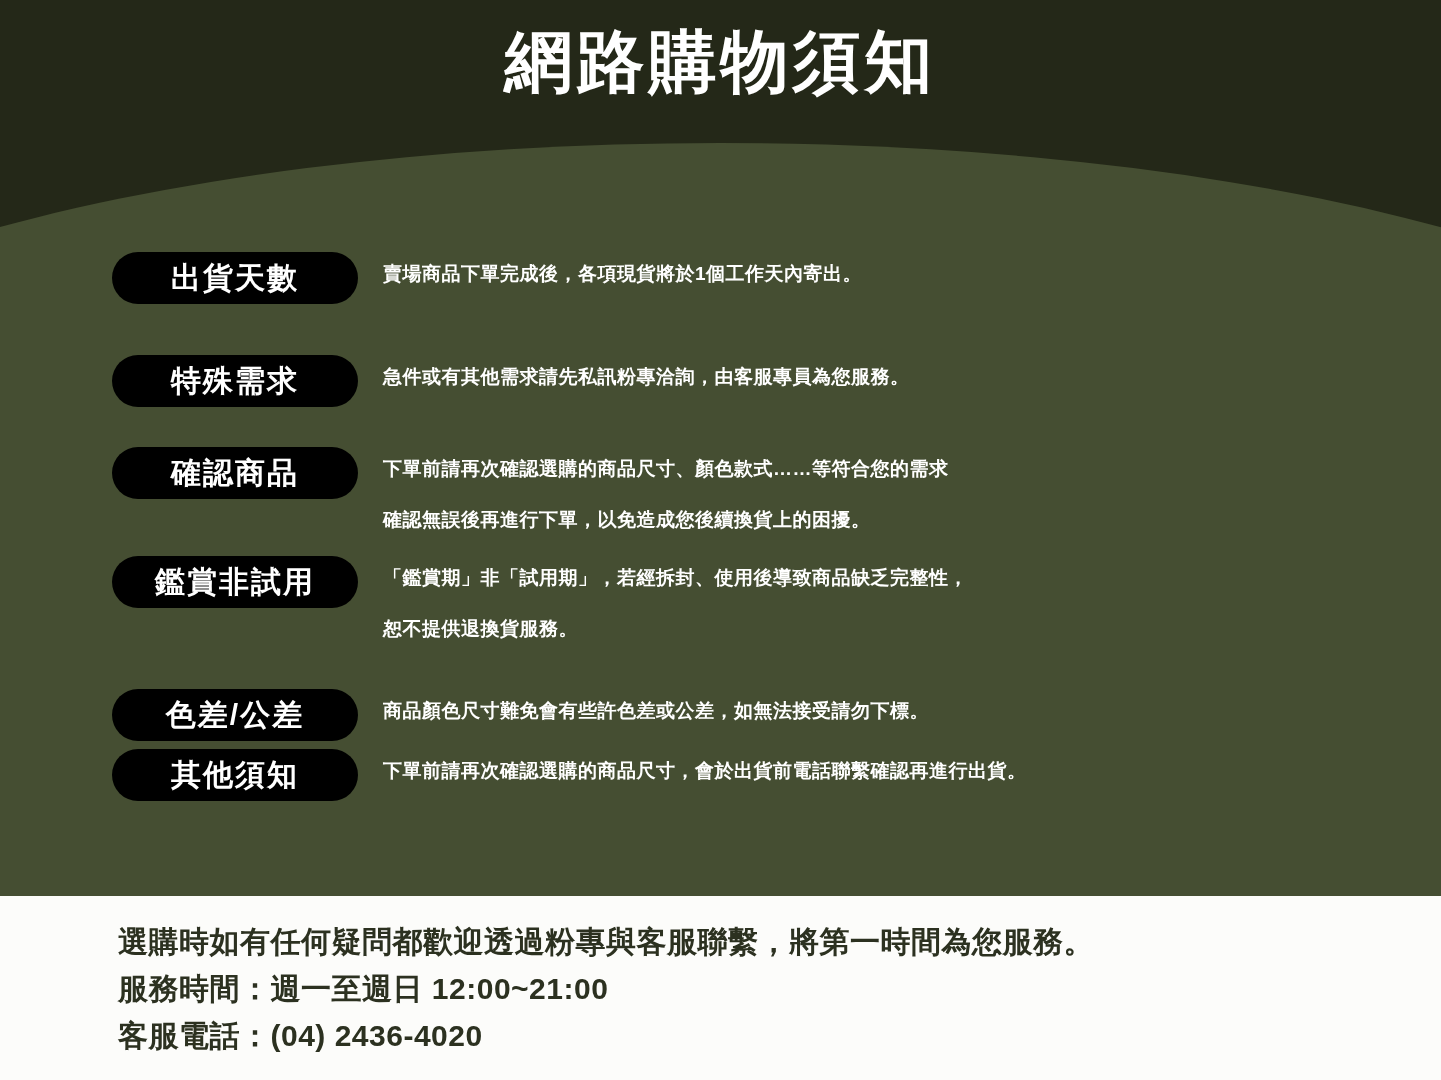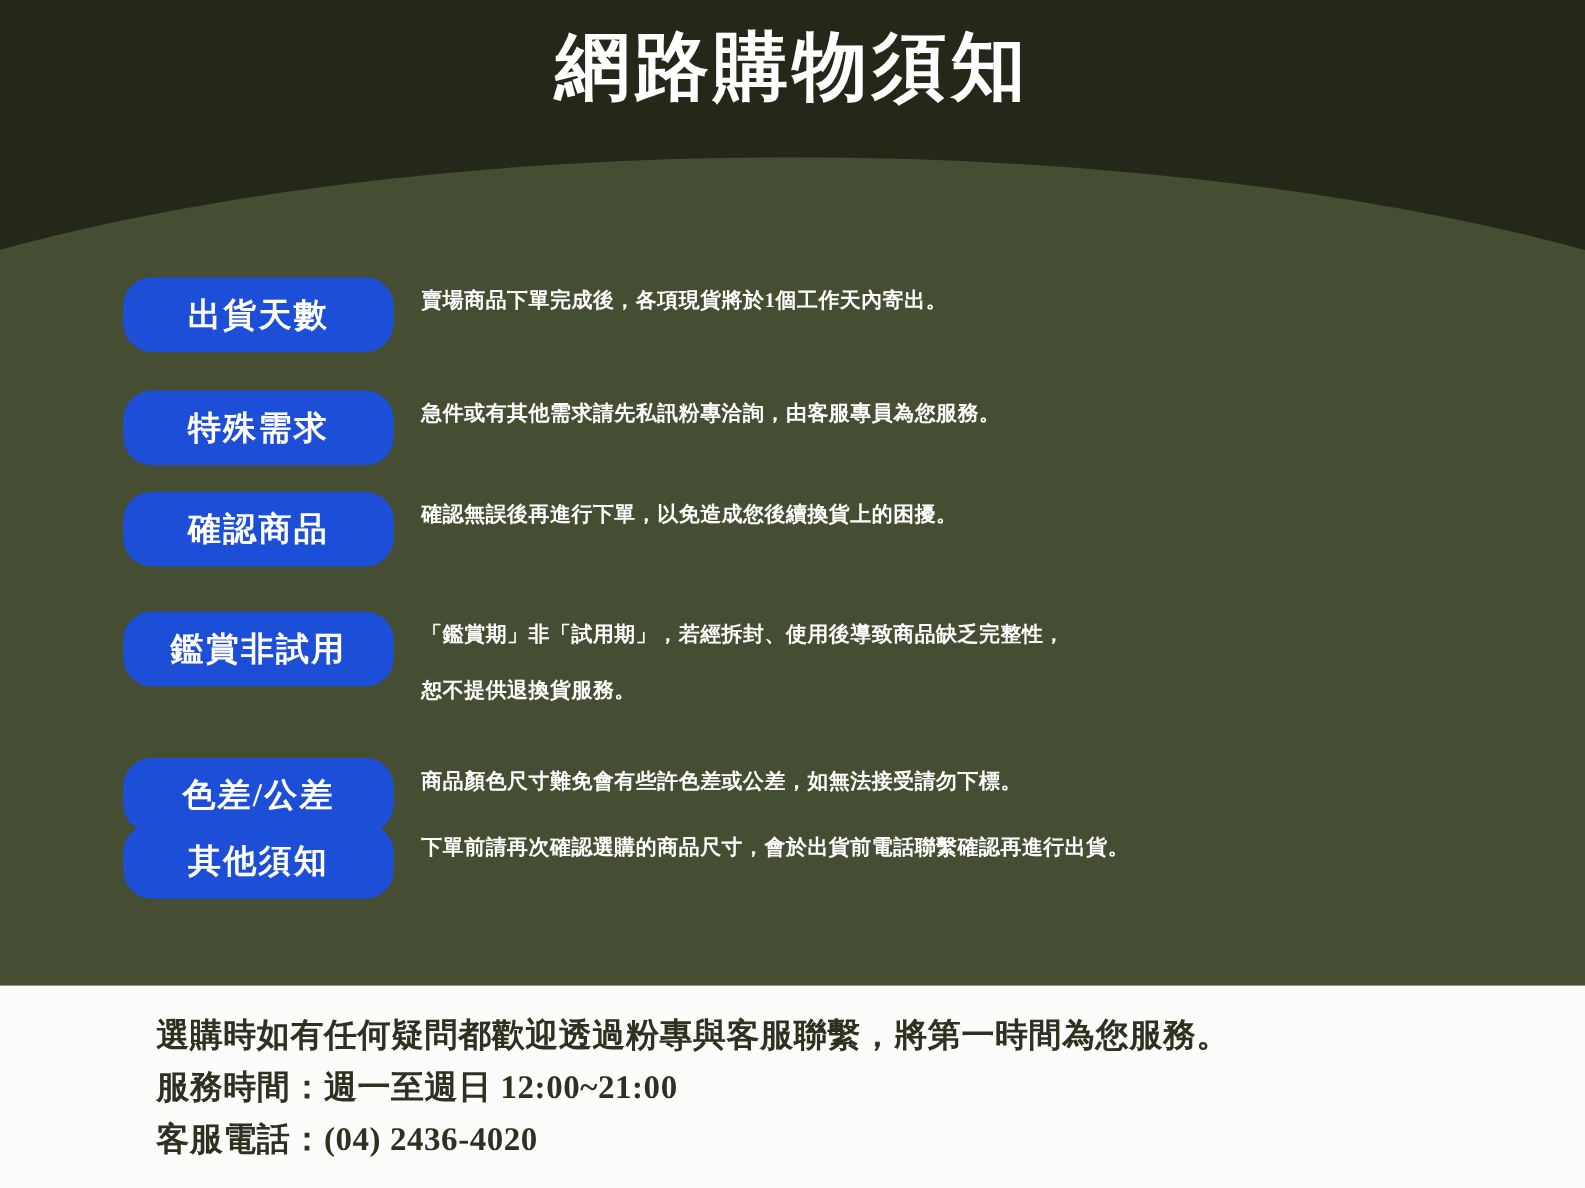--- a/index.html
+++ b/index.html
@@ -10,21 +10,20 @@
   body {
     font-family: "Liberation Sans", "DejaVu Sans", sans-serif;
   }
 
   #poster {
     position: relative;
     width: 1441px;
     height: 1080px;
     overflow: hidden;
     background: #fcfcfa;
-    font-family: Liberation Serif, serif;
   }
 
   
   .bg-dark {
     position: absolute;
     left: 0;
     top: 0;
     width: 1441px;
     height: 896px;
     background: #242818;
@@ -72,23 +71,23 @@
   }
   .row {
     position: absolute;
     left: 0;
     width: 1441px;
   }
   .pill {
     position: absolute;
     left: 112px;
     width: 246px;
-    height: 68px;
+    height: 52px;
     border-radius: 26px;
-    background: #1d4ed8;
+    background: #000000;
     color: #ffffff;
     font-size: 30px;
     font-weight: bold;
     letter-spacing: 2px;
     display: flex;
     align-items: center;
     justify-content: center;
     box-sizing: border-box;
   }
   .body-text {
@@ -125,21 +124,20 @@
     width: 1300px;
     color: #2C3120;
     font-size: 30px;
     font-weight: bold;
     line-height: 47px;
     letter-spacing: 0.5px;
   }
   .footer .fline {
     display: block;
     white-space: nowrap;
-    margin-left: 24px;
   }
 </style>
 </head>
 <body>
 
 <div id="poster">
 
   <div class="bg-dark"></div>
   <div class="bg-arc"></div>
   <div class="footer-band"></div>
@@ -158,20 +156,21 @@
     <div class="row row-special">
       <div class="pill">特殊需求</div>
       <div class="body-text">
         <span class="line">急件或有其他需求請先私訊粉專洽詢，由客服專員為您服務。</span>
       </div>
     </div>
 
     <div class="row row-confirm">
       <div class="pill">確認商品</div>
       <div class="body-text">
+        <span class="line">下單前請再次確認選購的商品尺寸、顏色款式……等符合您的需求</span>
         <span class="line">確認無誤後再進行下單，以免造成您後續換貨上的困擾。</span>
       </div>
     </div>
 
     <div class="row row-trial">
       <div class="pill">鑑賞非試用</div>
       <div class="body-text">
         <span class="line">「鑑賞期」非「試用期」，若經拆封、使用後導致商品缺乏完整性，</span>
         <span class="line">恕不提供退換貨服務。</span>
       </div>

